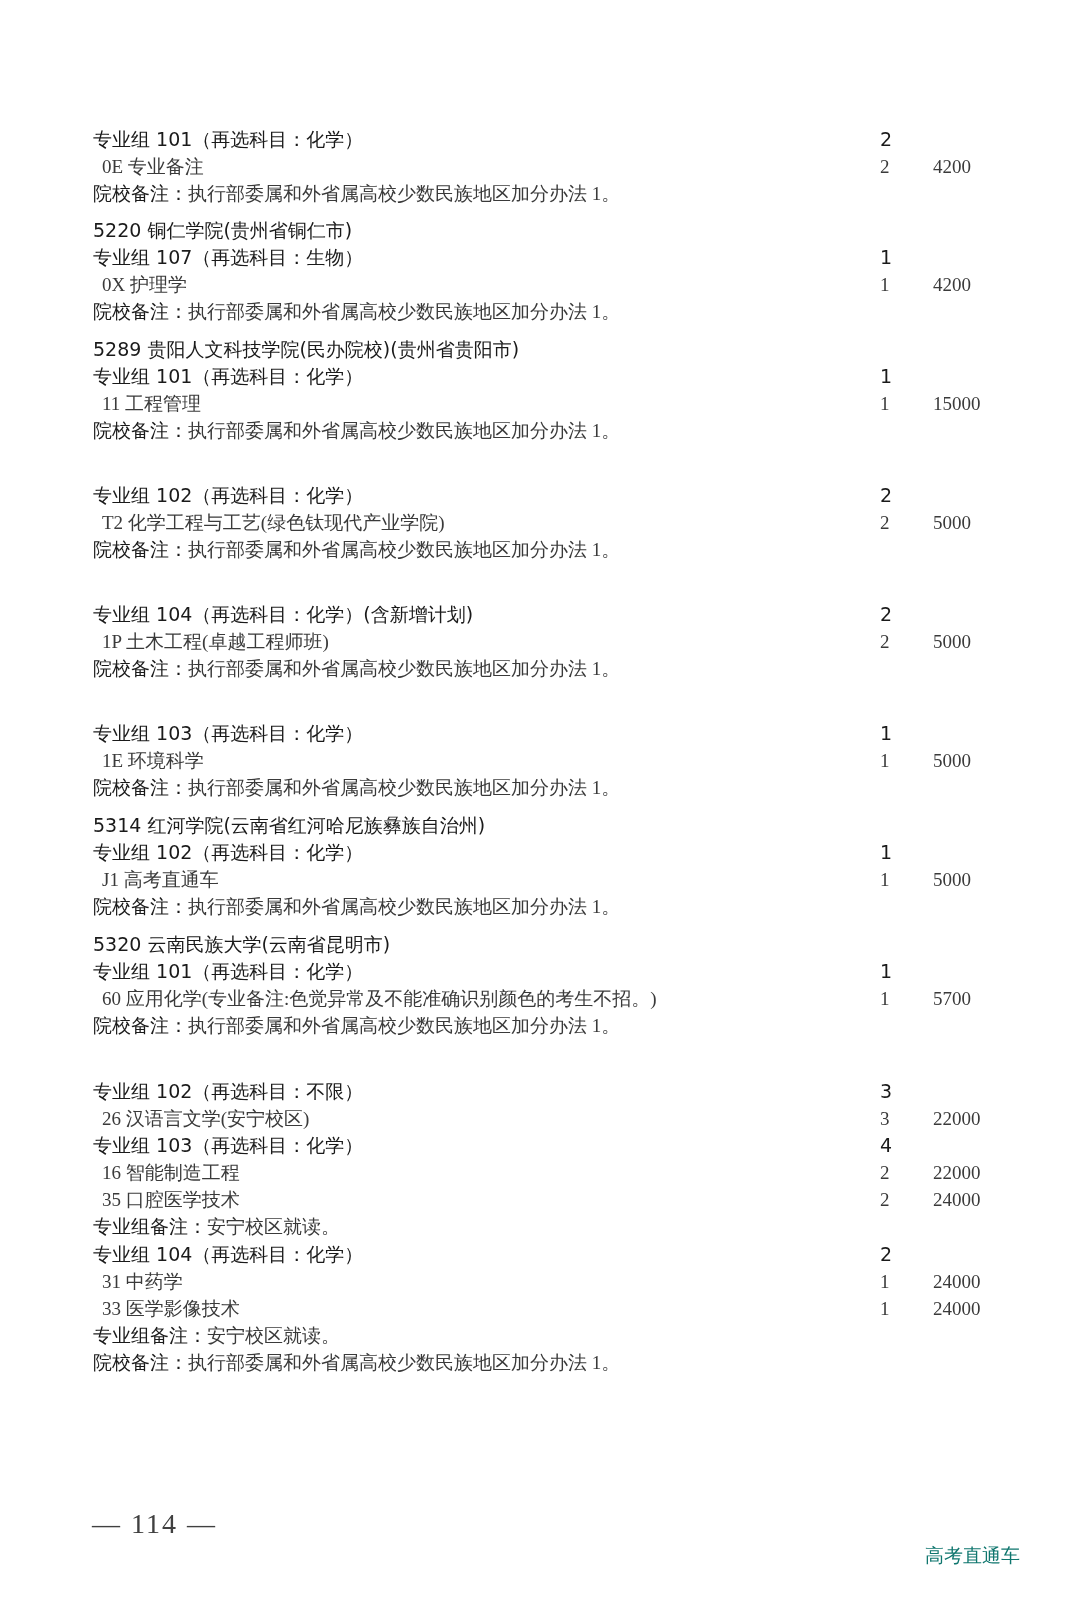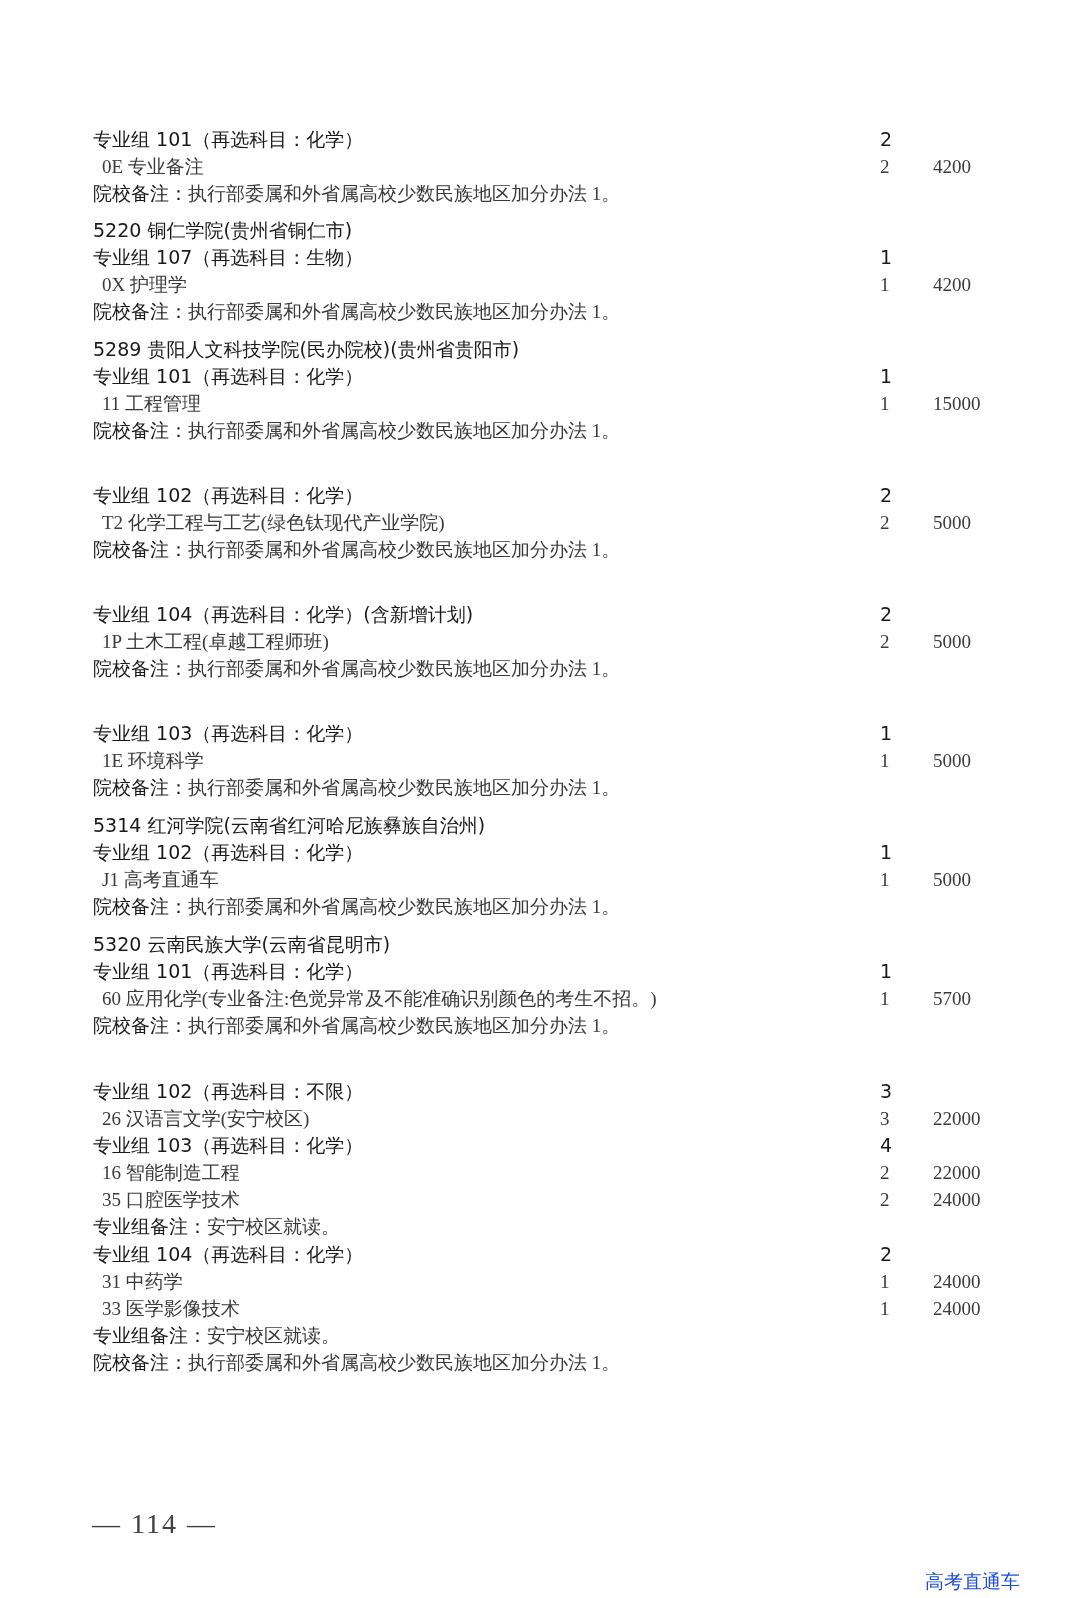--- a/index.html
+++ b/index.html
@@ -6,21 +6,21 @@
   body { width: 1080px; height: 1598px; position: relative; overflow: hidden; }
   .page { position: absolute; left: 0; top: 0; width: 1080px; height: 1598px; }
   .row { position: absolute; left: 0; width: 1080px; height: 27px; line-height: 27px; white-space: nowrap; }
   .txt { position: absolute; left: 93px; font-size: 19px; }
   .sans { font-family: "DejaVu Sans", "Liberation Sans", sans-serif; color: #1a1a1a; }
   .serif { font-family: "Liberation Serif", "DejaVu Serif", serif; color: #3a3a3a; }
   .major .txt { left: 102px; }
   .num { position: absolute; left: 880px; font-size: 19px; width: 16px; text-align: left; }
   .fee { position: absolute; left: 933px; font-size: 19px; text-align: right; }
   .pageno { position: absolute; left: 92px; top: 1480px; font-family: "Liberation Serif", "DejaVu Serif", serif; font-size: 28px; color: #404040; letter-spacing: 2px; margin-top: 28px; }
-  .watermark { position: absolute; left: 925px; top: 1543px; font-family: "DejaVu Sans", "Liberation Sans", sans-serif; font-size: 19px; color: #1d4ed8; margin-top: 26px; }
+  .watermark { position: absolute; left: 925px; top: 1543px; font-family: "DejaVu Sans", "Liberation Sans", sans-serif; font-size: 19px; color: #0f766e; }
 </style>
 </head>
 <body>
 
 <div class="page">
 
   <div class="row group" style="top:126px">
     <span class="txt sans">专业组 101（再选科目：化学）</span>
     <span class="num sans">2</span>
   </div>

